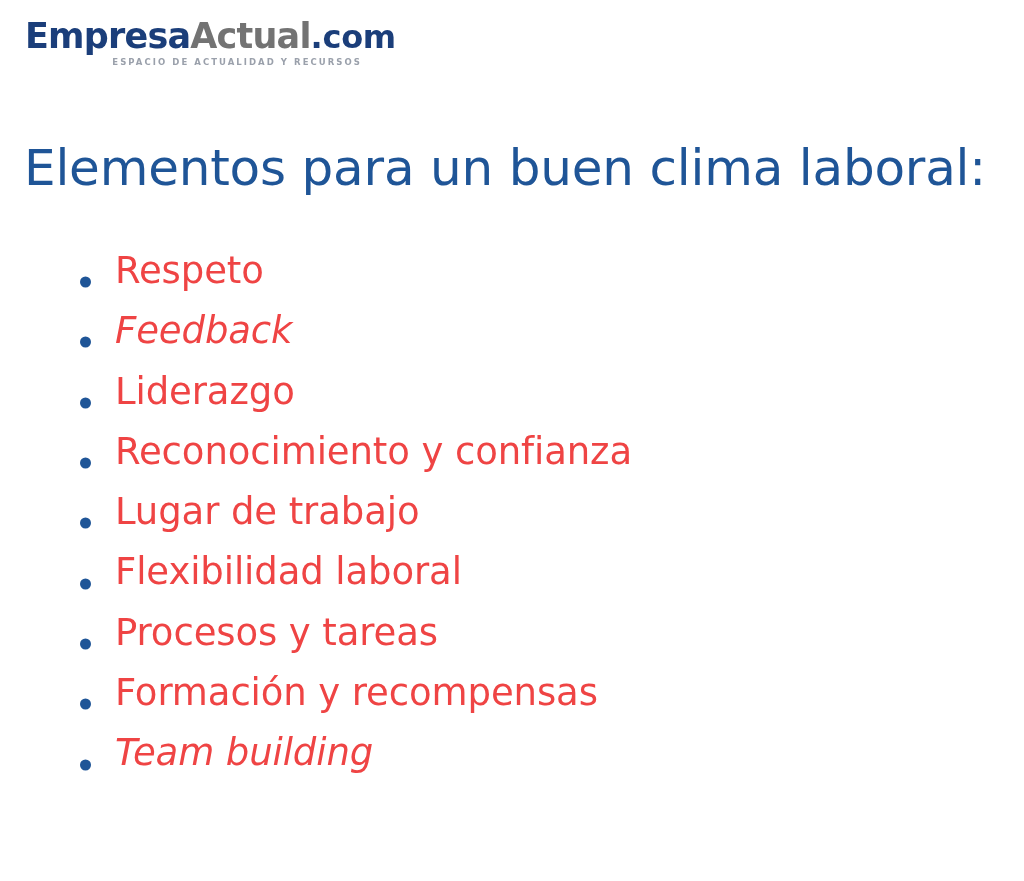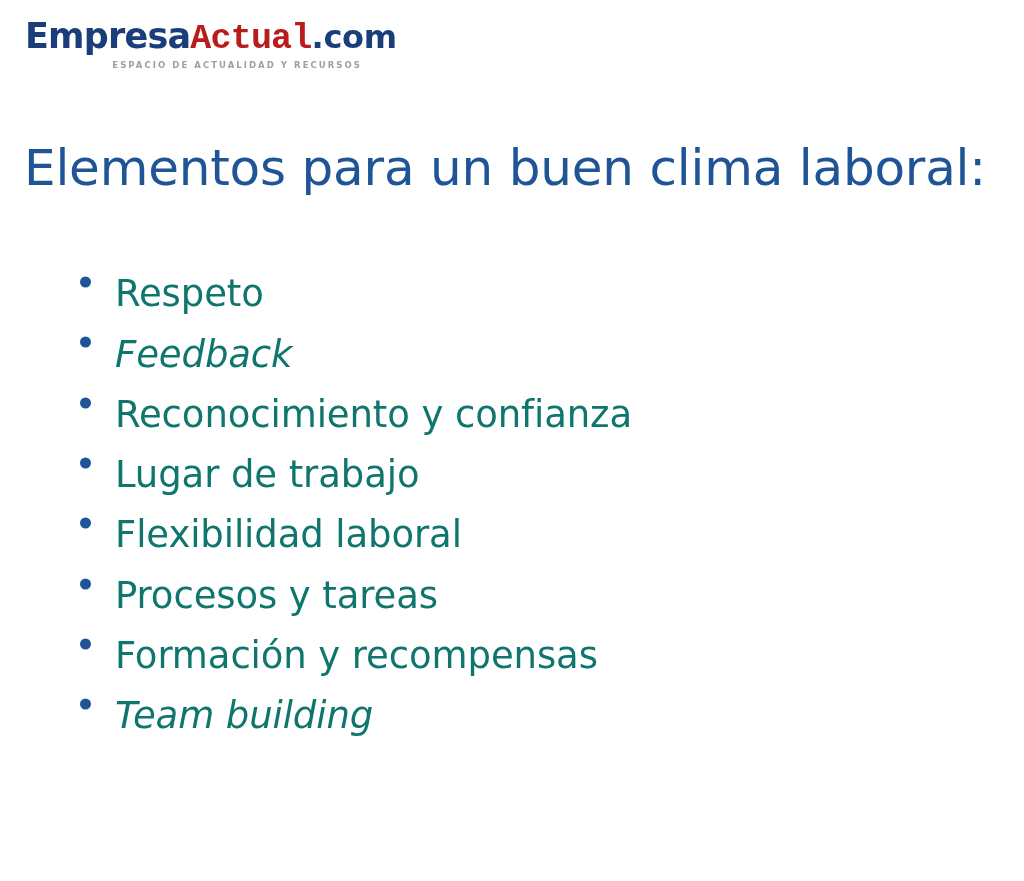--- a/index.html
+++ b/index.html
@@ -35,21 +35,21 @@
   }
   .logo-wordmark {
     font-family: "DejaVu Sans", sans-serif;
     font-size: 35px;
     font-weight: 700;
     letter-spacing: -0.8px;
     white-space: nowrap;
     line-height: 1.05;
   }
   .logo-empresa { color: #1B3E7A; text-align: right; }
-  .logo-actual  { color: #b91c1c; font-family: Liberation Mono, monospace; }
+  .logo-actual  { color: #737373; }
   .logo-dotcom  {
     color: #1B3E7A;
     font-size: 32px;
     font-weight: 700;
     letter-spacing: -0.3px;
   }
   .logo-tagline {
     margin-top: 3px;
     text-align: right;
     width: 337px;
@@ -83,25 +83,25 @@
     margin: 0;
     padding: 0;
     list-style: none;
     width: 900px;
   }
   .bullet-item {
     position: relative;
     height: 60.3px;
     padding-left: 43px;
     display: flex;
-    align-items: flex-end;
+    align-items: flex-start;
     font-family: "DejaVu Sans", sans-serif;
     font-size: 37px;
     font-weight: 400;
-    color: #0f766e;
+    color: #ef4444;
     line-height: 1;
     letter-spacing: -0.1px;
     white-space: nowrap;
   }
   .bullet-item .dot {
     position: absolute;
     left: 8px;
     top: 50%;
     transform: translateY(-50%);
     width: 11px;
@@ -134,20 +134,24 @@
     <li class="bullet-item">
       <span class="dot"></span>
       <span class="label">Respeto</span>
     </li>
     <li class="bullet-item italic">
       <span class="dot"></span>
       <span class="label">Feedback</span>
     </li>
     <li class="bullet-item">
       <span class="dot"></span>
+      <span class="label">Liderazgo</span>
+    </li>
+    <li class="bullet-item">
+      <span class="dot"></span>
       <span class="label">Reconocimiento y confianza</span>
     </li>
     <li class="bullet-item">
       <span class="dot"></span>
       <span class="label">Lugar de trabajo</span>
     </li>
     <li class="bullet-item">
       <span class="dot"></span>
       <span class="label">Flexibilidad laboral</span>
     </li>

